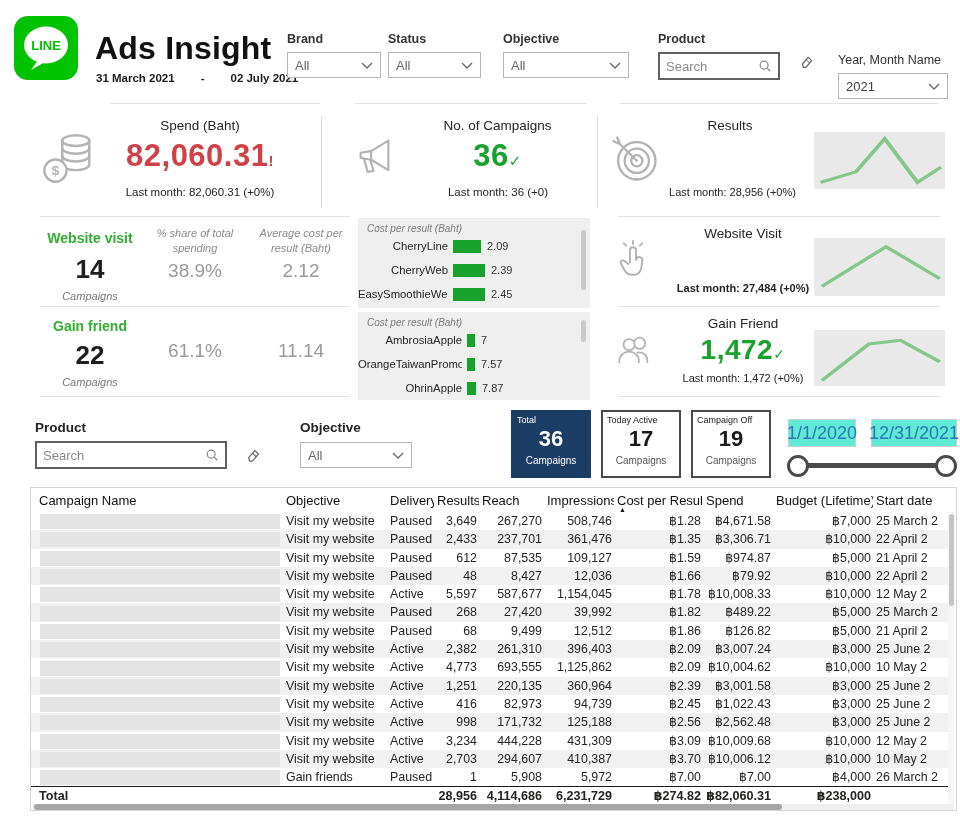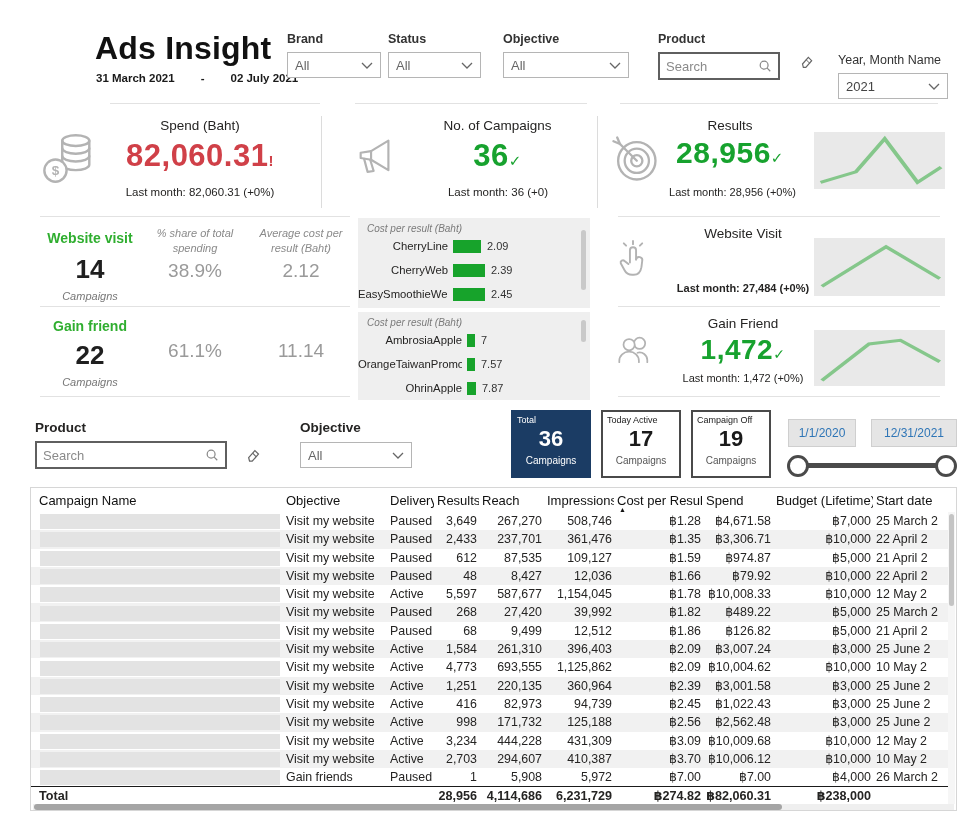--- a/index.html
+++ b/index.html
@@ -50,21 +50,21 @@
   .vthumb { position:absolute; width:5px; background:#c9c9c9; border-radius:3px; }
 
   
   .tlabel { font-size:13.5px; font-weight:bold; color:#252423; }
   .btn-card { width:80px; height:68px; background:#fff; border:2px solid #4a4a4a; cursor:pointer; }
   .bc-title { font-size:9px; text-align:left; padding:3px 0 0 4px; color:#1a1a1a; }
   .bc-value { font-size:22px; font-weight:bold; text-align:center; margin-top:1px; color:#1a1a1a; }
   .bc-unit { font-size:10px; text-align:center; color:#555; margin-top:3px; }
   .btn-card.selected { background:#1b3c64; border-color:#1b3c64; }
   .btn-card.selected .bc-title, .btn-card.selected .bc-value, .btn-card.selected .bc-unit { color:#fff; }
-  .date-box { border:1px solid #cfcfcf; background:#e5e5e5; font-size:12px; color:#2e75b6; display:flex; align-items:center; justify-content:center; cursor:pointer; }
+  .date-box { border:1px solid #cfcfcf; background:#5eead4; font-size:18px; color:#2e75b6; display:flex; align-items:center; justify-content:center; cursor:pointer; }
   .slider-bar { position:absolute; height:5px; background:#4a4a4a; border-radius:2px; }
   .slider-handle { position:absolute; width:22px; height:22px; border:3px solid #4a4a4a; border-radius:50%; background:#fff; cursor:pointer; }
 
   
   .table-wrap { left:30px; top:487px; width:927px; height:324px; border:1px solid #d6d6d6; }
   table { border-collapse:collapse; table-layout:fixed; width:920px; }
   th { font-size:13px; font-weight:normal; color:#111; text-align:left; padding:5px 3px 4px 3px; white-space:nowrap; overflow:hidden; position:relative; cursor:pointer; }
   th.first { padding-left:8px; }
   td { font-size:12.4px; color:#252423; height:18.3px; padding:0 3px; white-space:nowrap; overflow:hidden; line-height:18.3px; }
   td.num { text-align:right; padding-right:2px; }
@@ -78,20 +78,28 @@
   .vscroll-track { position:absolute; left:917px; top:24px; width:7px; height:292px; background:#f6f6f6; }
   .vscroll-thumb { position:absolute; left:1px; top:2px; width:5px; height:92px; background:#c4c4c4; border-radius:3px; cursor:pointer; }
 
   .icon-gray { stroke:#b3b3b3; fill:none; stroke-width:2.5; stroke-linecap:round; stroke-linejoin:round; }
 </style>
 </head>
 <body>
 
 <div id="app">
 
+  <div class="abs logo">
+    <svg viewBox="0 0 64 64" width="64" height="64">
+      <rect width="64" height="64" rx="14" fill="#00c300"></rect>
+      <ellipse cx="32" cy="29" rx="22" ry="18.5" fill="#fff"></ellipse>
+      <path d="M24 44 L17 54 L31 46 Z" fill="#fff"></path>
+      <text x="32" y="34" text-anchor="middle" font-size="13" font-weight="bold" fill="#00c300" font-family="Liberation Sans, sans-serif">LINE</text>
+    </svg>
+  </div>
   <div class="abs page-title">Ads Insight</div>
   <div class="abs date-row">
     <span>31 March 2021</span><span class="sep">-</span><span>02 July 2021</span>
   </div>
 
   <div class="abs fgroup" style="left:287px;top:32px;">
     <div class="flabel">Brand</div>
     <div class="dropdown" style="width:94px;">
       <span class="dd-val">All</span>
       <svg width="12" height="7" viewBox="0 0 12 7">
@@ -183,23 +191,20 @@
   <div class="abs" style="left:606px;top:130px;">
     <svg width="56" height="56" viewBox="0 0 60 60" class="icon-gray" stroke-width="2.2">
       <circle cx="33" cy="33" r="20"></circle>
       <circle cx="33" cy="33" r="13"></circle>
       <circle cx="33" cy="33" r="6"></circle>
       <path d="M33,33 L15,15"></path>
       <path d="M15,15 L12,8 M15,15 L8,12"></path>
     </svg>
   </div>
   <div class="abs center kpi-title" style="left:660px;top:118px;width:140px;">Results</div>
-  <div class="abs center" style="left:650px;top:136px;width:160px;">
-    <span class="kpi-value green" style="font-size:30px;">28,956</span><span class="flag green kpi-value" style="font-size:15px;">✓</span>
-  </div>
   <div class="abs center kpi-sub" style="left:645px;top:186px;width:175px;font-size:11px;">Last month: 28,956 (+0%)</div>
   <div class="abs spark-panel" style="left:814px;top:132px;width:131px;height:57px;">
     <svg viewBox="0 0 100 60" preserveAspectRatio="none">
         <polyline points="5,53 32,42 54,7 79,53 97,37"></polyline>
       </svg>
   </div>
 
   <div class="hline" style="left:40px;top:216px;width:310px;"></div>
   <div class="hline" style="left:618px;top:216px;width:322px;"></div>
 
@@ -472,21 +477,21 @@
             <td class="num">฿126.82</td>
             <td class="num">฿5,000</td>
             <td class="">21 April 2</td>
           </tr>
           <tr class="stripe">
             <td>
               <div class="redact"></div>
             </td>
             <td class="">Visit my website</td>
             <td class="">Active</td>
-            <td class="num">1,584</td>
+            <td class="num">2,382</td>
             <td class="num">261,310</td>
             <td class="num">396,403</td>
             <td class="num">฿2.09</td>
             <td class="num">฿3,007.24</td>
             <td class="num">฿3,000</td>
             <td class="">25 June 2</td>
           </tr>
           <tr>
             <td>
               <div class="redact"></div>

